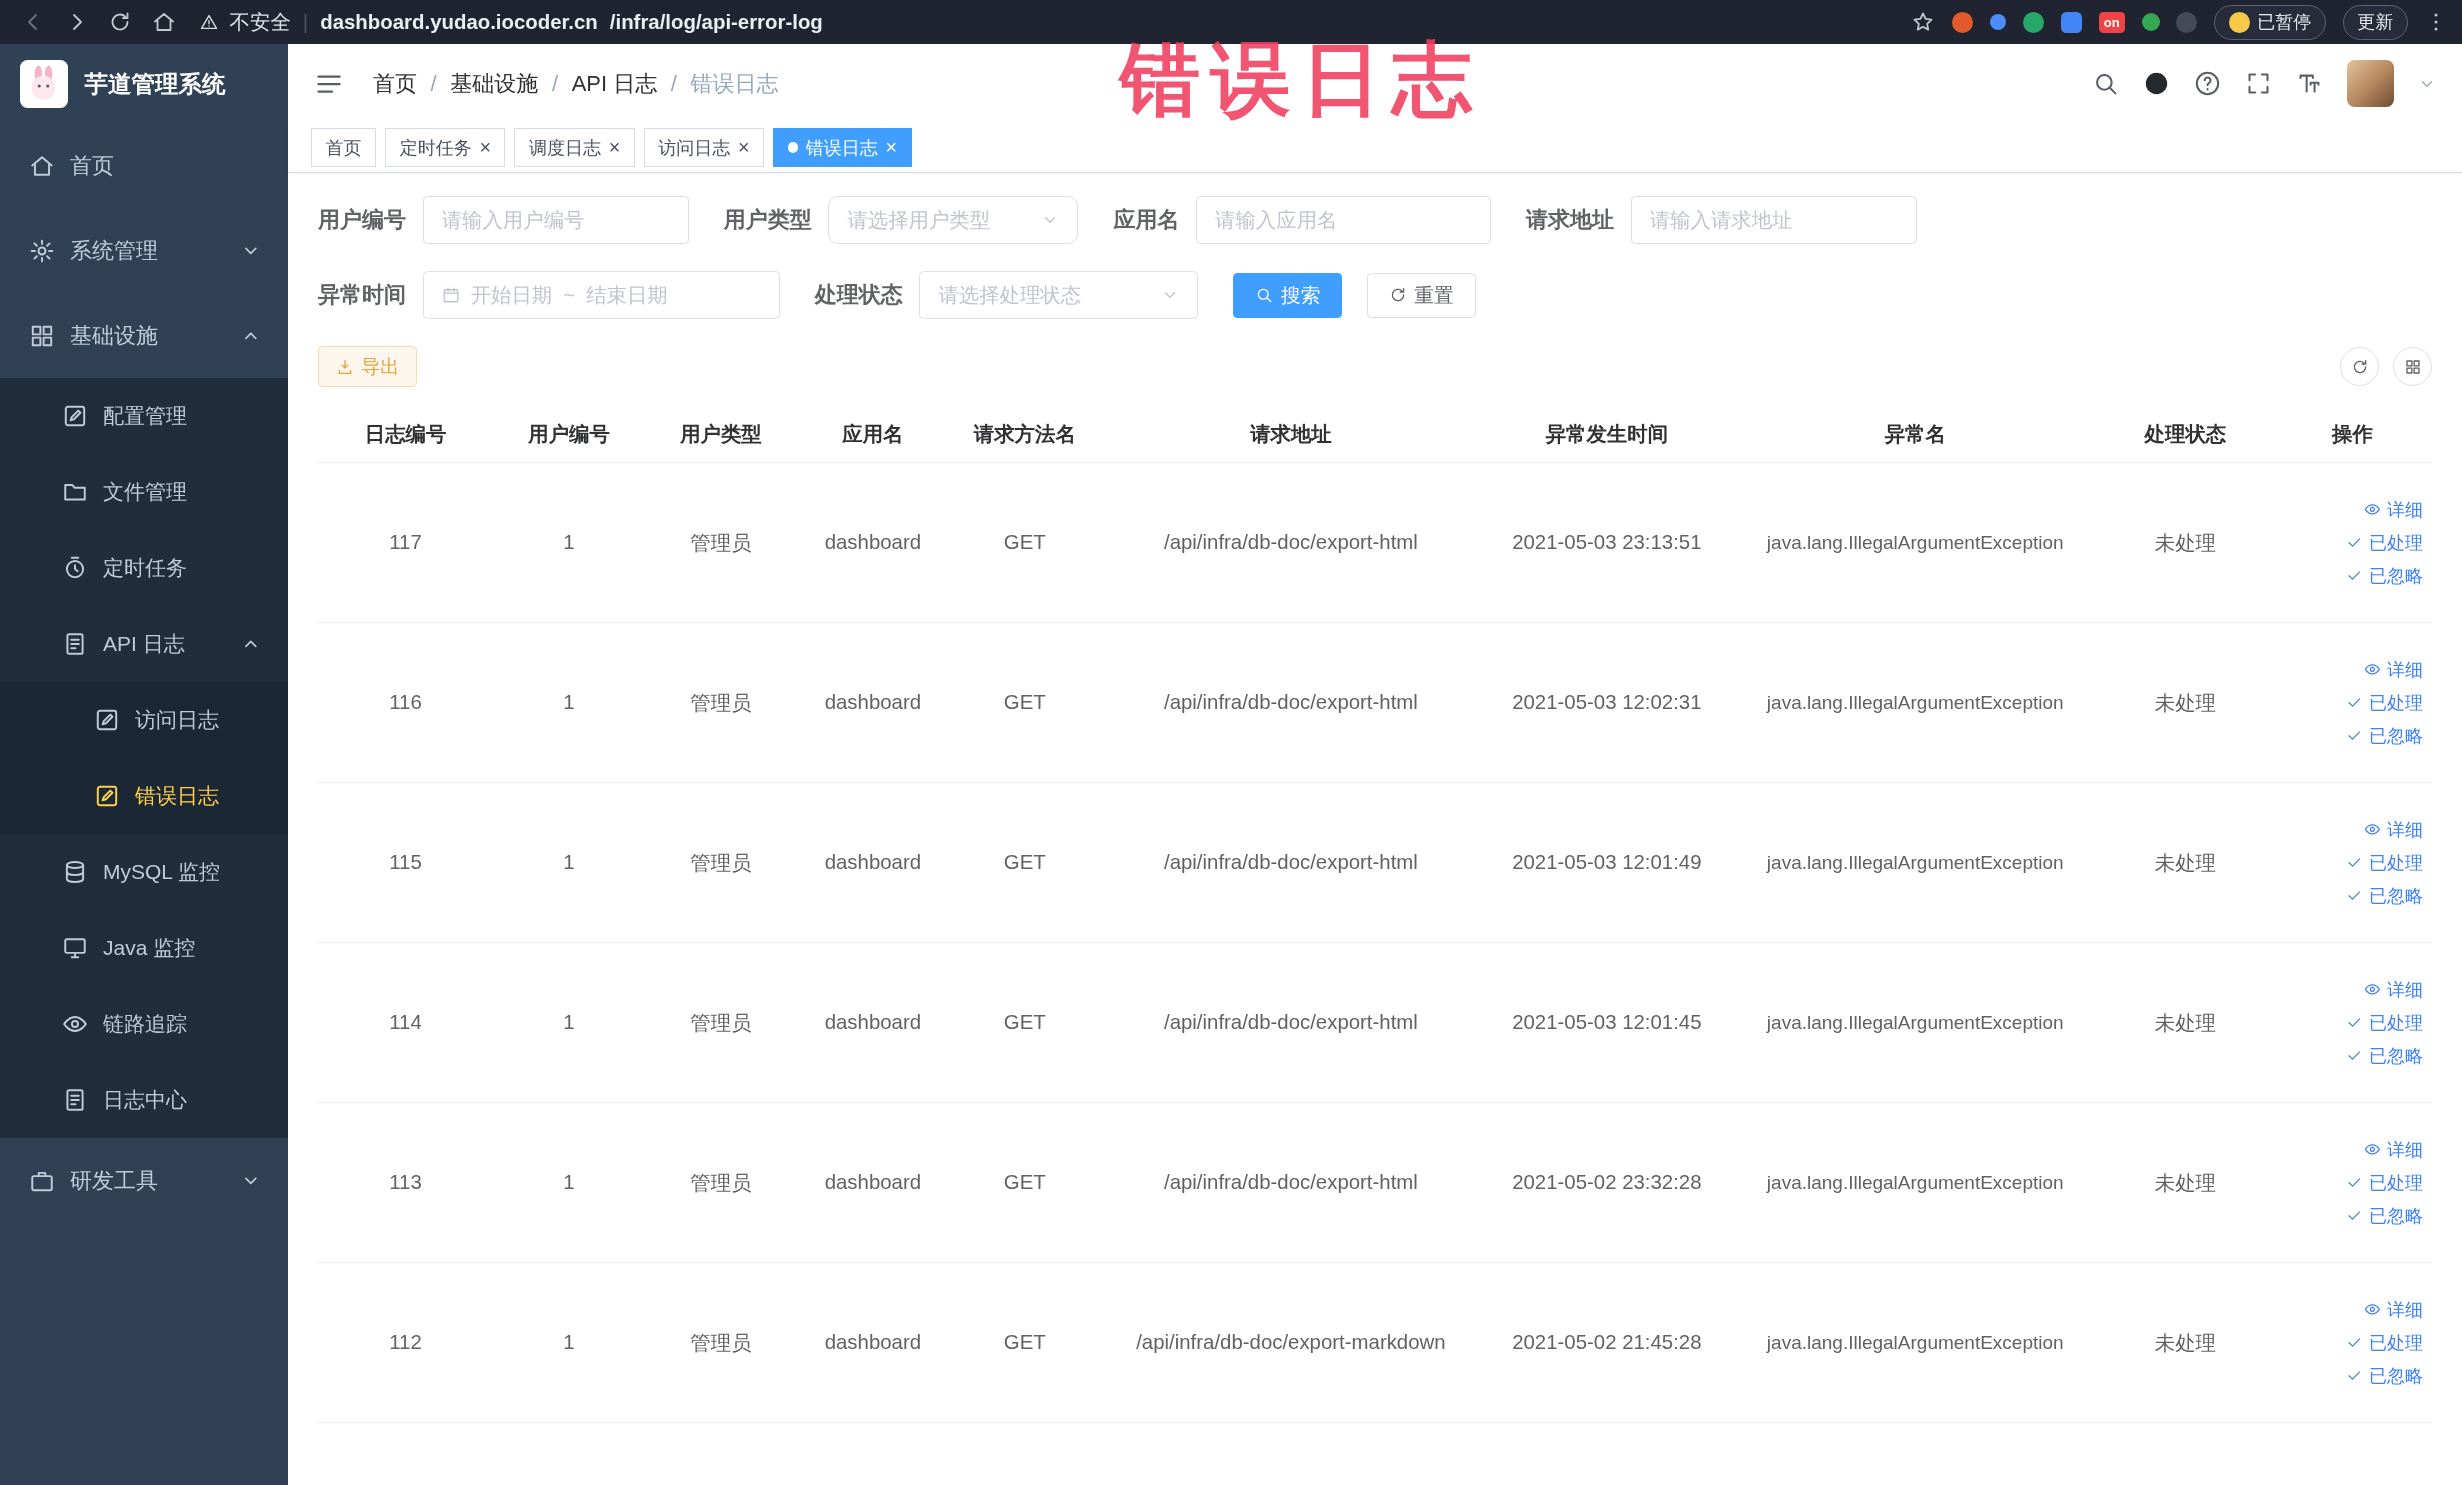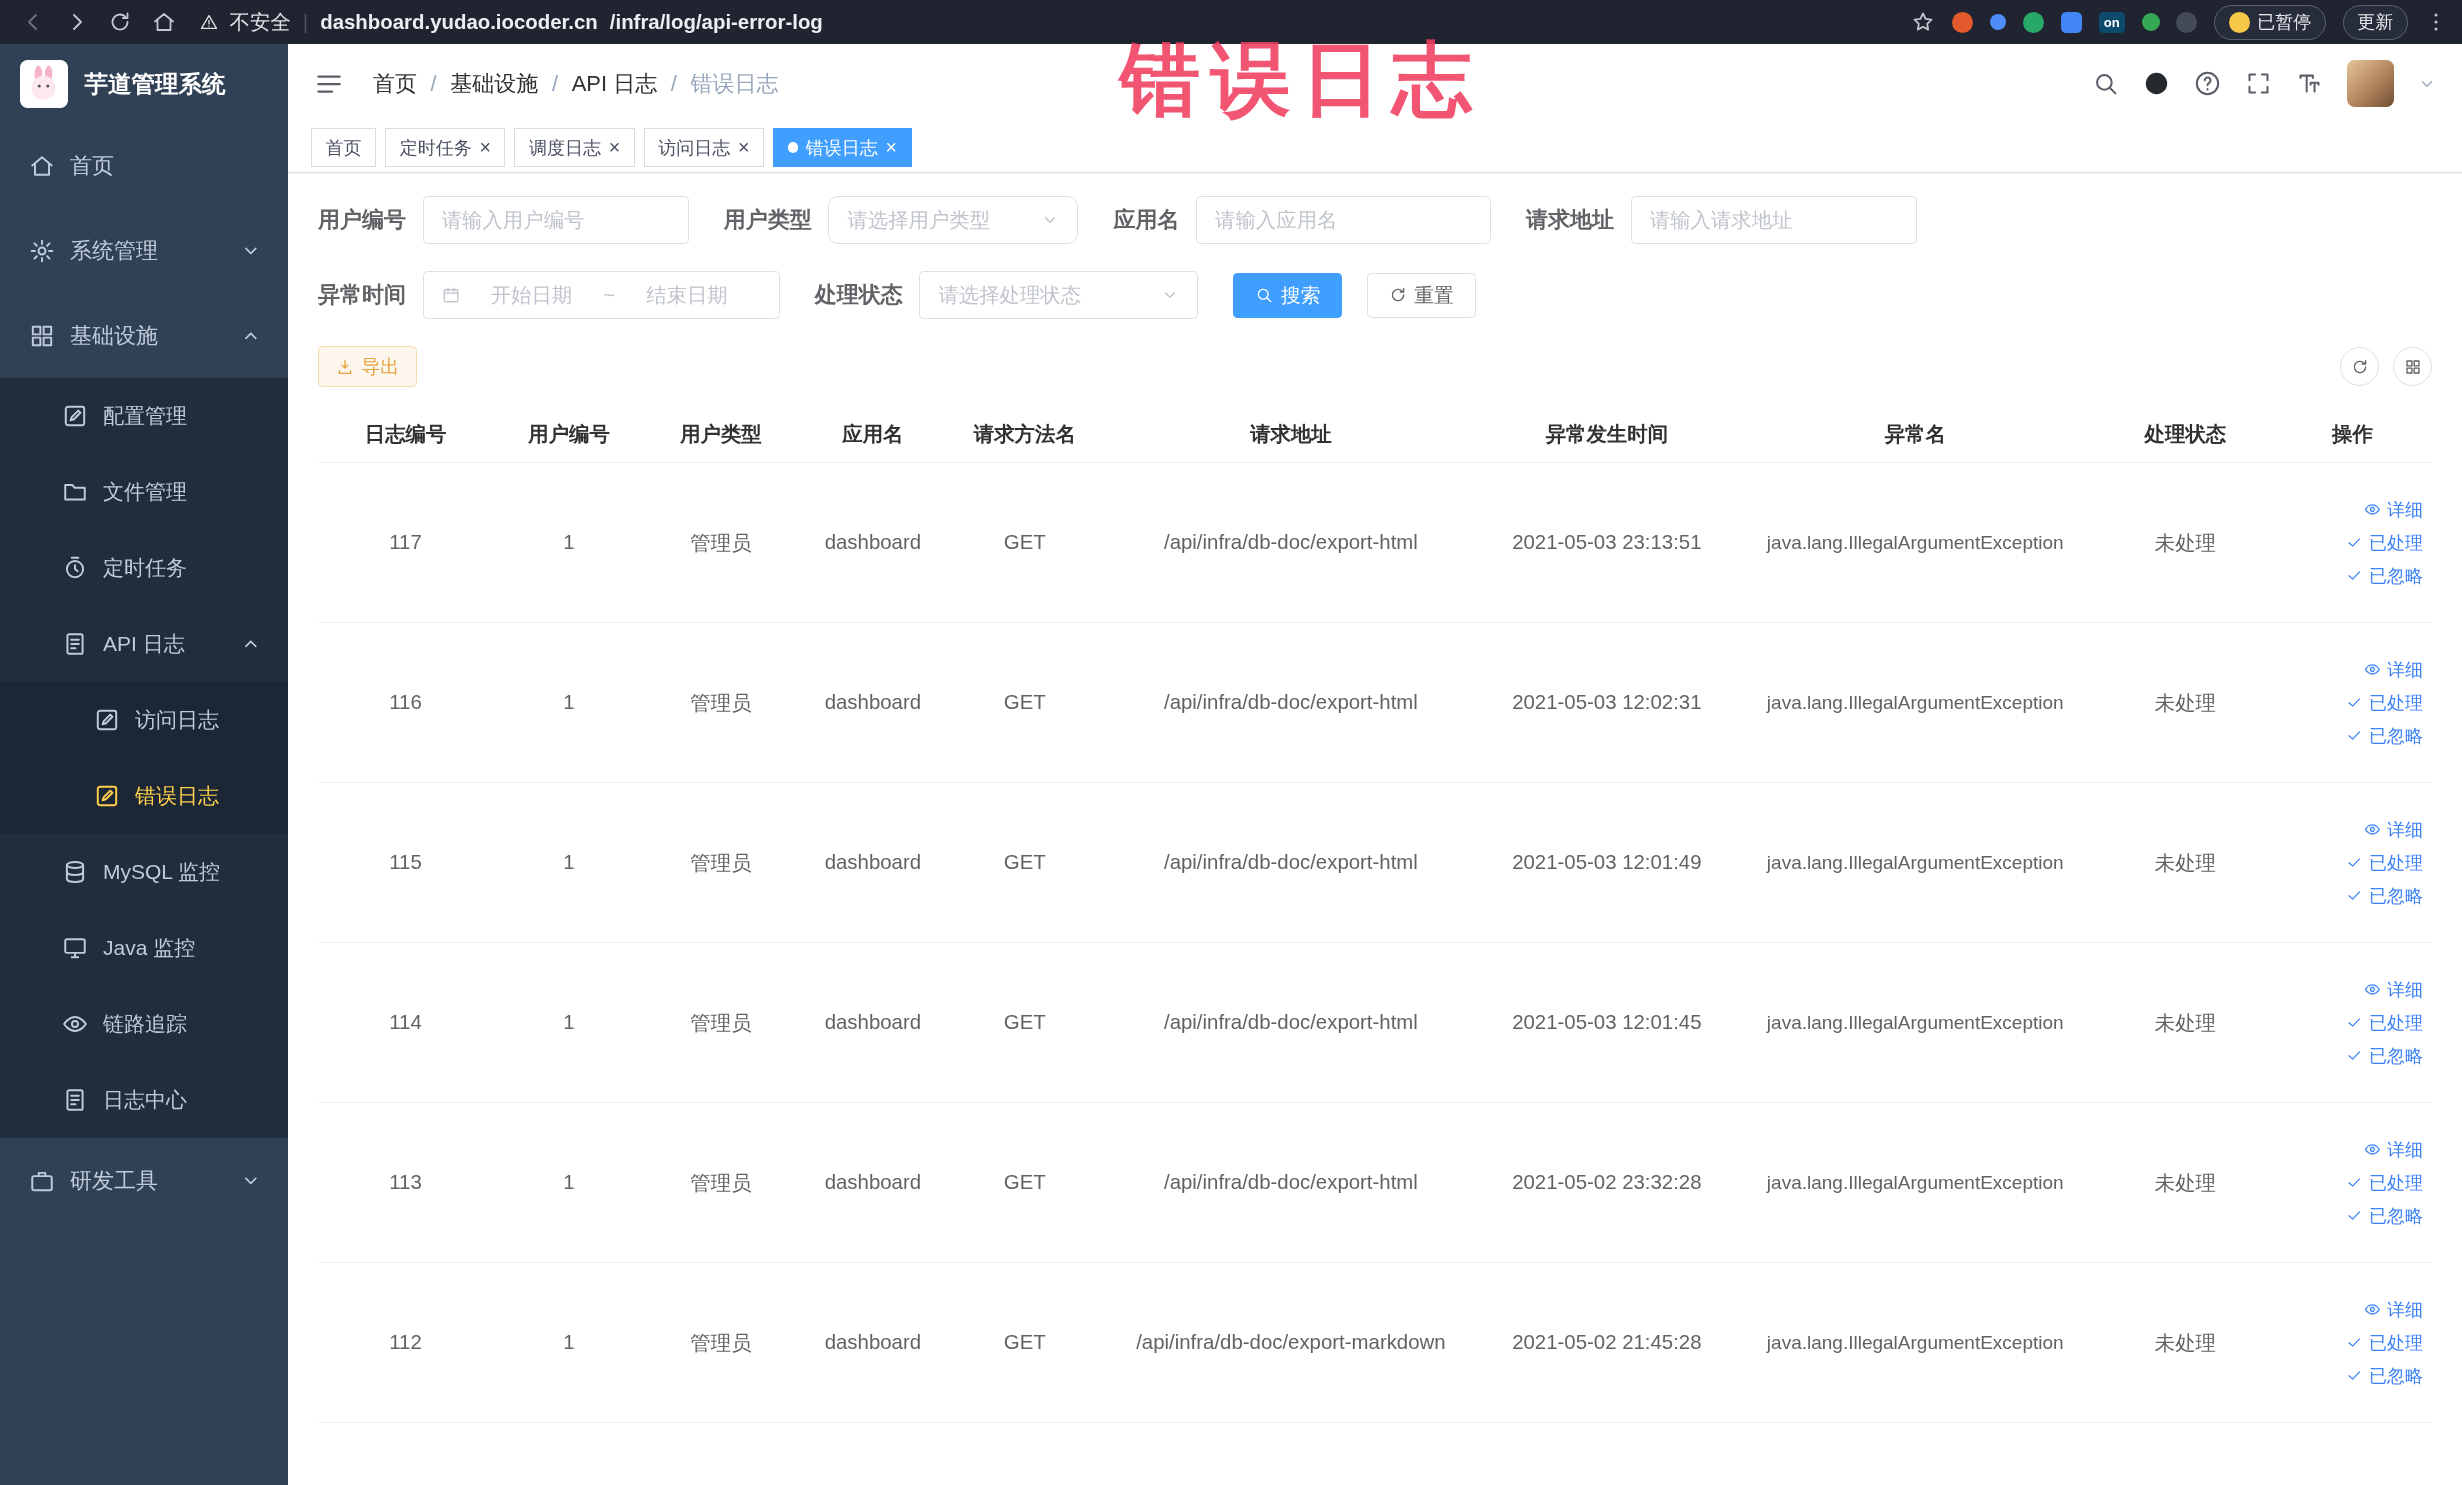--- a/index.html
+++ b/index.html
@@ -18,21 +18,21 @@
   .bnav { width:39px; height:35px; display:flex; align-items:center; justify-content:center; color:#c3c7cf; cursor:pointer; }
   .bnav.dim { color:#6b7280; }
   .url-sec { display:flex; align-items:center; gap:12px; margin-left:12px; font-size:20.4px; cursor:pointer; }
   .warn { color:#dfe1e5; }
   .divider { color:#4a5160; font-size:21px; }
   .url-host { color:#eceef1; font-weight:700; }
   .url-path { color:#eceef1; font-weight:700; }
   .b-right { margin-left:auto; display:flex; align-items:center; gap:16.7px; }
   .ext { width:21px; height:21px; border-radius:50%; cursor:pointer; }
   .ext.sq { border-radius:5.3px; }
-  .on-badge { background:#0c4a6e; color:#fff; font-size:13px; border-radius:4.5px; padding:3px 5.3px; font-weight:700; cursor:pointer; }
+  .on-badge { background:#ef4444; color:#fff; font-size:13px; border-radius:4.5px; padding:3px 5.3px; font-weight:700; cursor:pointer; }
   .pill { display:flex; align-items:center; gap:7.6px; border:0.8px solid #5c6370; border-radius:756px; padding:4.5px 13.6px; font-size:18px; color:#e8eaed; background:#262c3a; cursor:pointer; }
   .emoji { width:21px; height:21px; border-radius:50%; background:#f7c948; }
 
   
   .app { display:flex; height:1442px; }
 
   
   .sidebar { width:288px; flex:0 0 auto; background:#304156; display:flex; flex-direction:column; overflow:hidden; }
   .logo-row { height:79px; display:flex; align-items:center; gap:16.7px; padding:0 19.7px; flex:0 0 auto; }
   .logo-img { width:48px; height:48px; border-radius:7.6px; background:#fff; display:flex; align-items:center; justify-content:center; overflow:hidden; }
@@ -73,21 +73,21 @@
   
   .content { flex:1; padding:23px 30px 0; overflow:hidden; }
   .filter-row { display:flex; align-items:center; gap:35px; margin-bottom:27px; }
   .fg { display:flex; align-items:center; gap:16.7px; }
   .fl { font-size:22px; font-weight:700; color:#606266; white-space:nowrap; }
   .tin { height:48px; border:0.8px solid #dcdfe6; border-radius:4.5px; padding:0 18px; font-size:20.4px; color:#606266; font-family:inherit; outline:none; background:#fff; }
   input.tin::placeholder { color:#c0c4cc; }
   .select { display:flex; align-items:center; justify-content:space-between; gap:9px; cursor:pointer; }
   .ph { color:#c0c4cc; font-size:20.4px; white-space:nowrap; }
   .sel-chev { color:#c0c4cc; }
-  .daterange { display:flex; align-items:center; gap:31px; color:#c0c4cc; cursor:pointer; }
+  .daterange { display:flex; align-items:center; gap:11px; color:#c0c4cc; cursor:pointer; }
   .daterange .icn { color:#c0c4cc; }
   .dr-sep { color:#c0c4cc; }
   .w-uid { width:266px; } .w-utype { width:250px;border-radius:10px; } .w-app { width:295px; } .w-url { width:286px; }
   .w-date { width:357px; } .w-status { width:279px; }
   .btn { height:45px; border-radius:4.5px; display:inline-flex; align-items:center; gap:7.6px; font-size:19.7px; padding:0 21px; cursor:pointer; border:0.8px solid transparent; font-family:inherit; white-space:nowrap; }
   .btn-primary { background:#409eff; color:#fff; }
   .btn-plain { background:#fff; border-color:#dcdfe6; color:#606266; }
   .btn-warning { background:#fdf6ec; border-color:#f5dab1; color:#e6a23c; height:41px; font-size:19px; padding:0 16.7px; }
 
   .toolbar-row { display:flex; align-items:center; margin-bottom:19.7px; }

